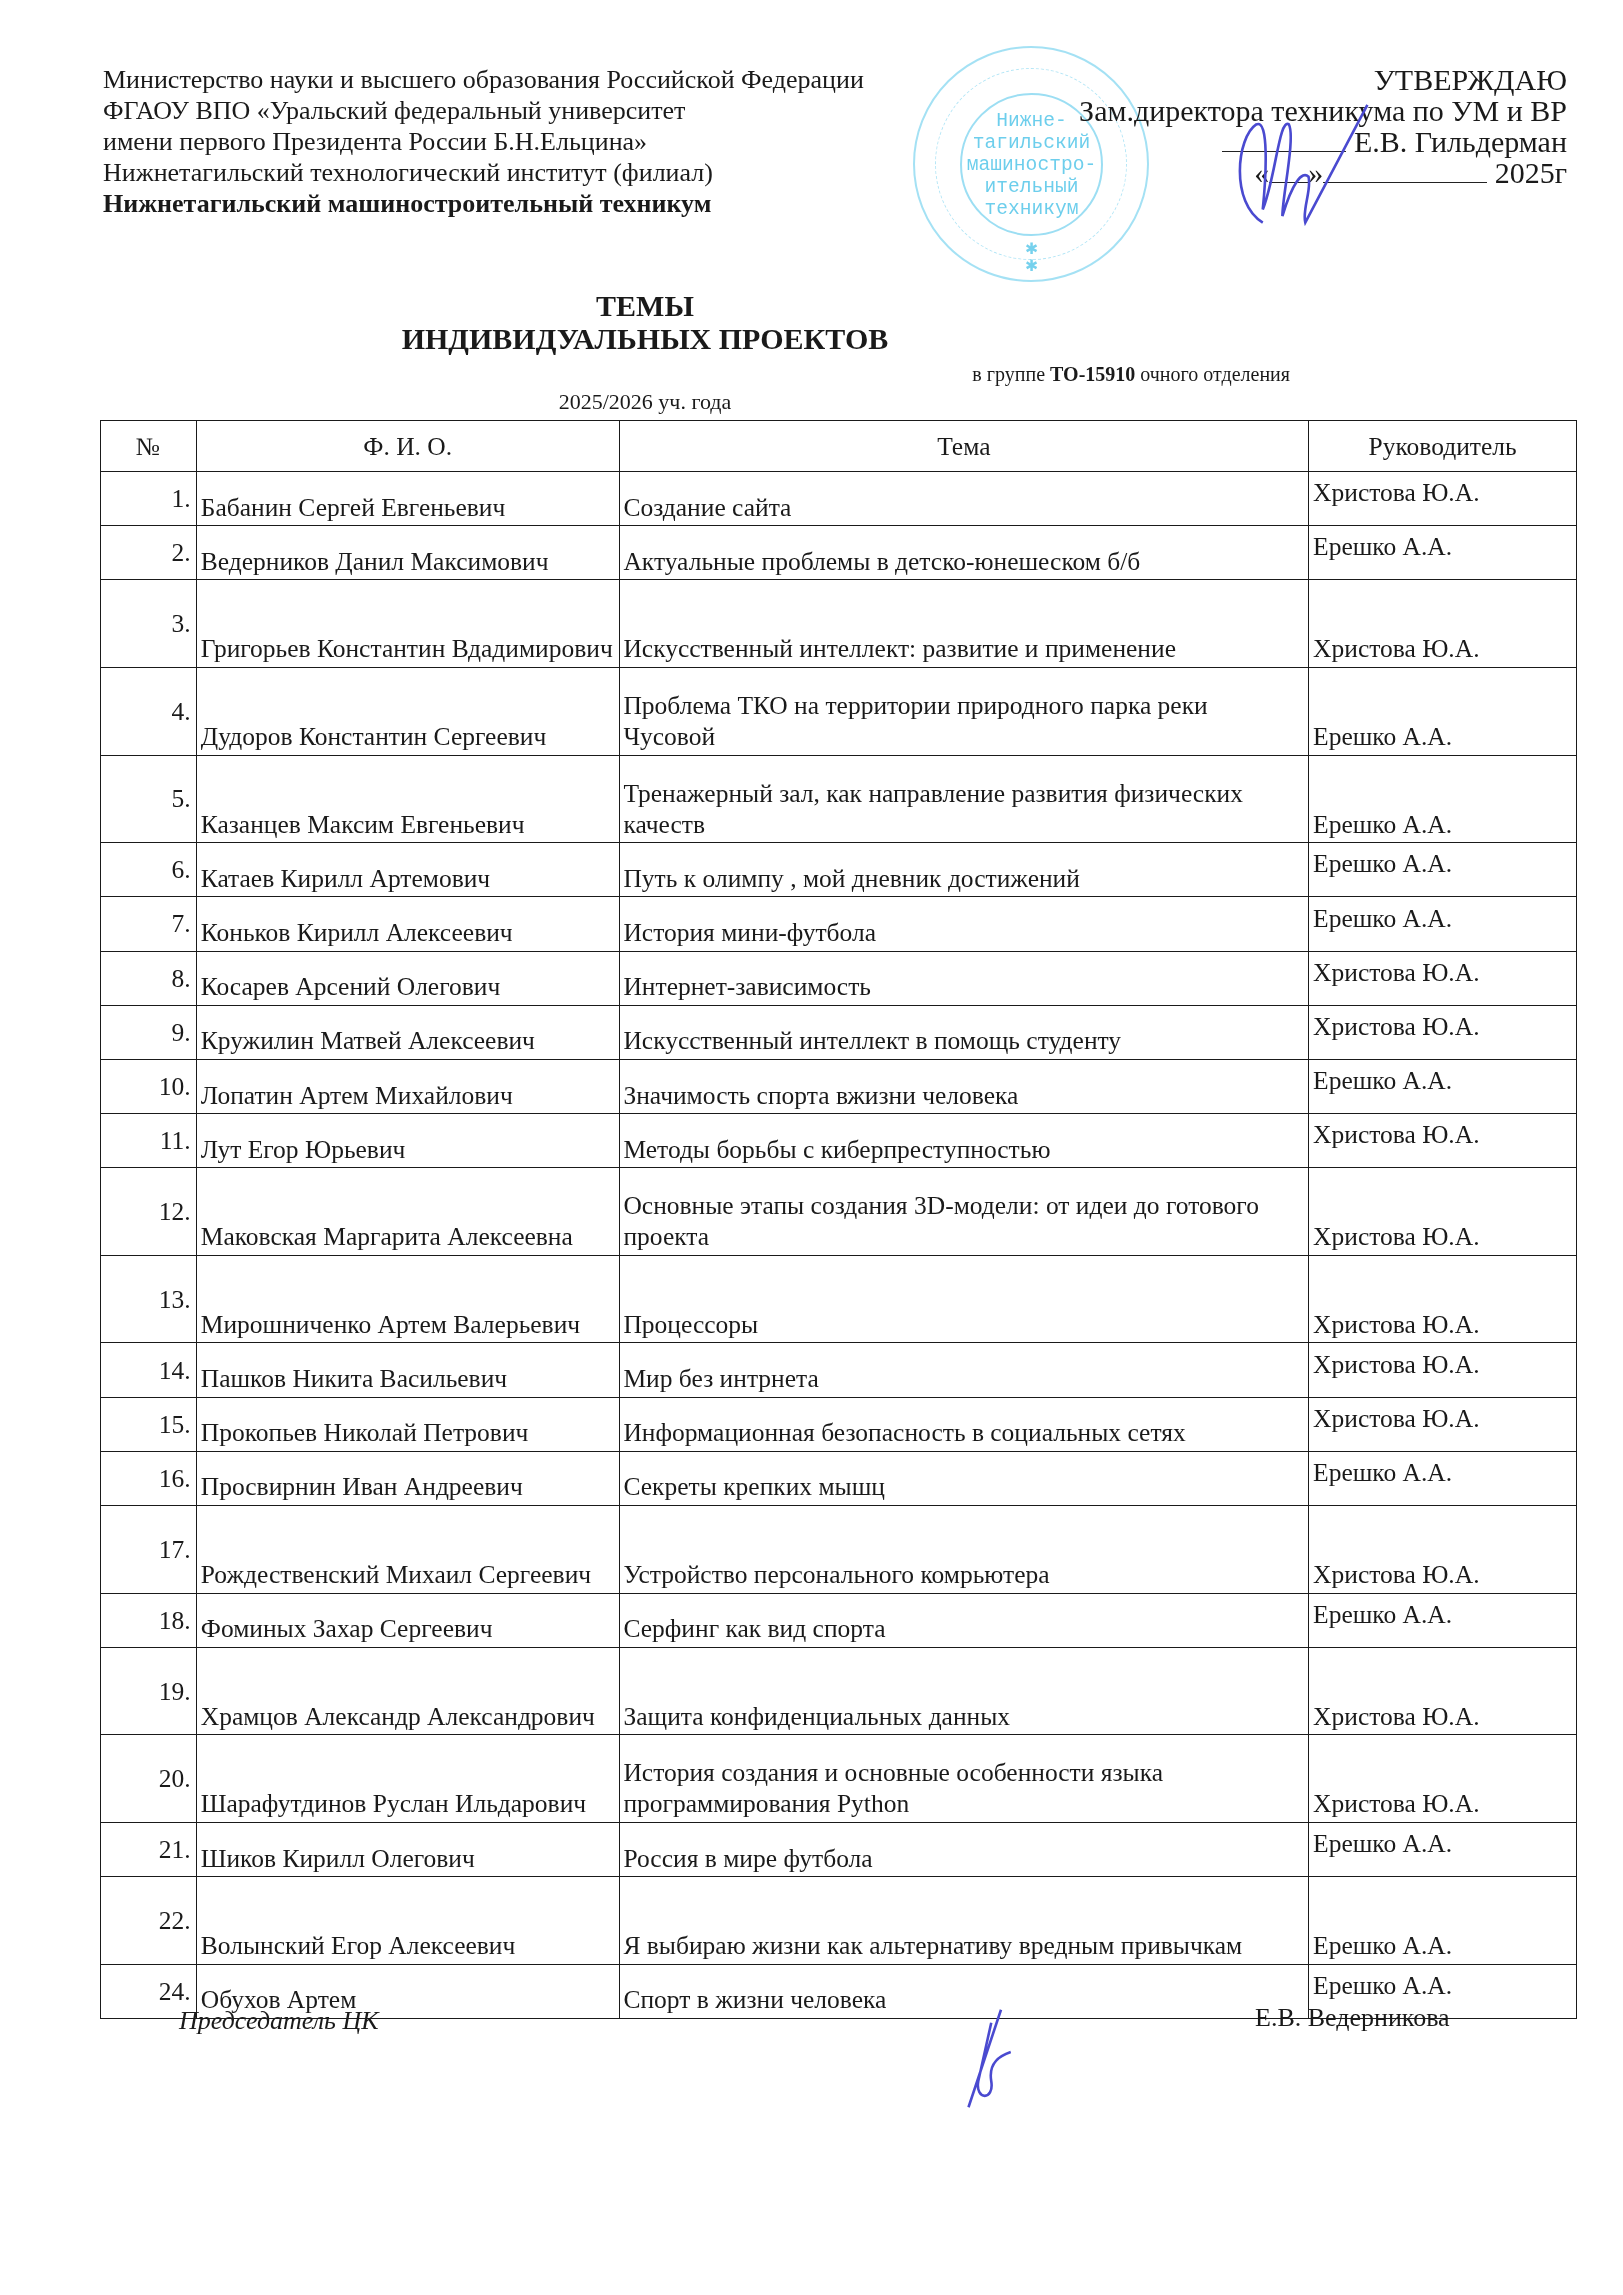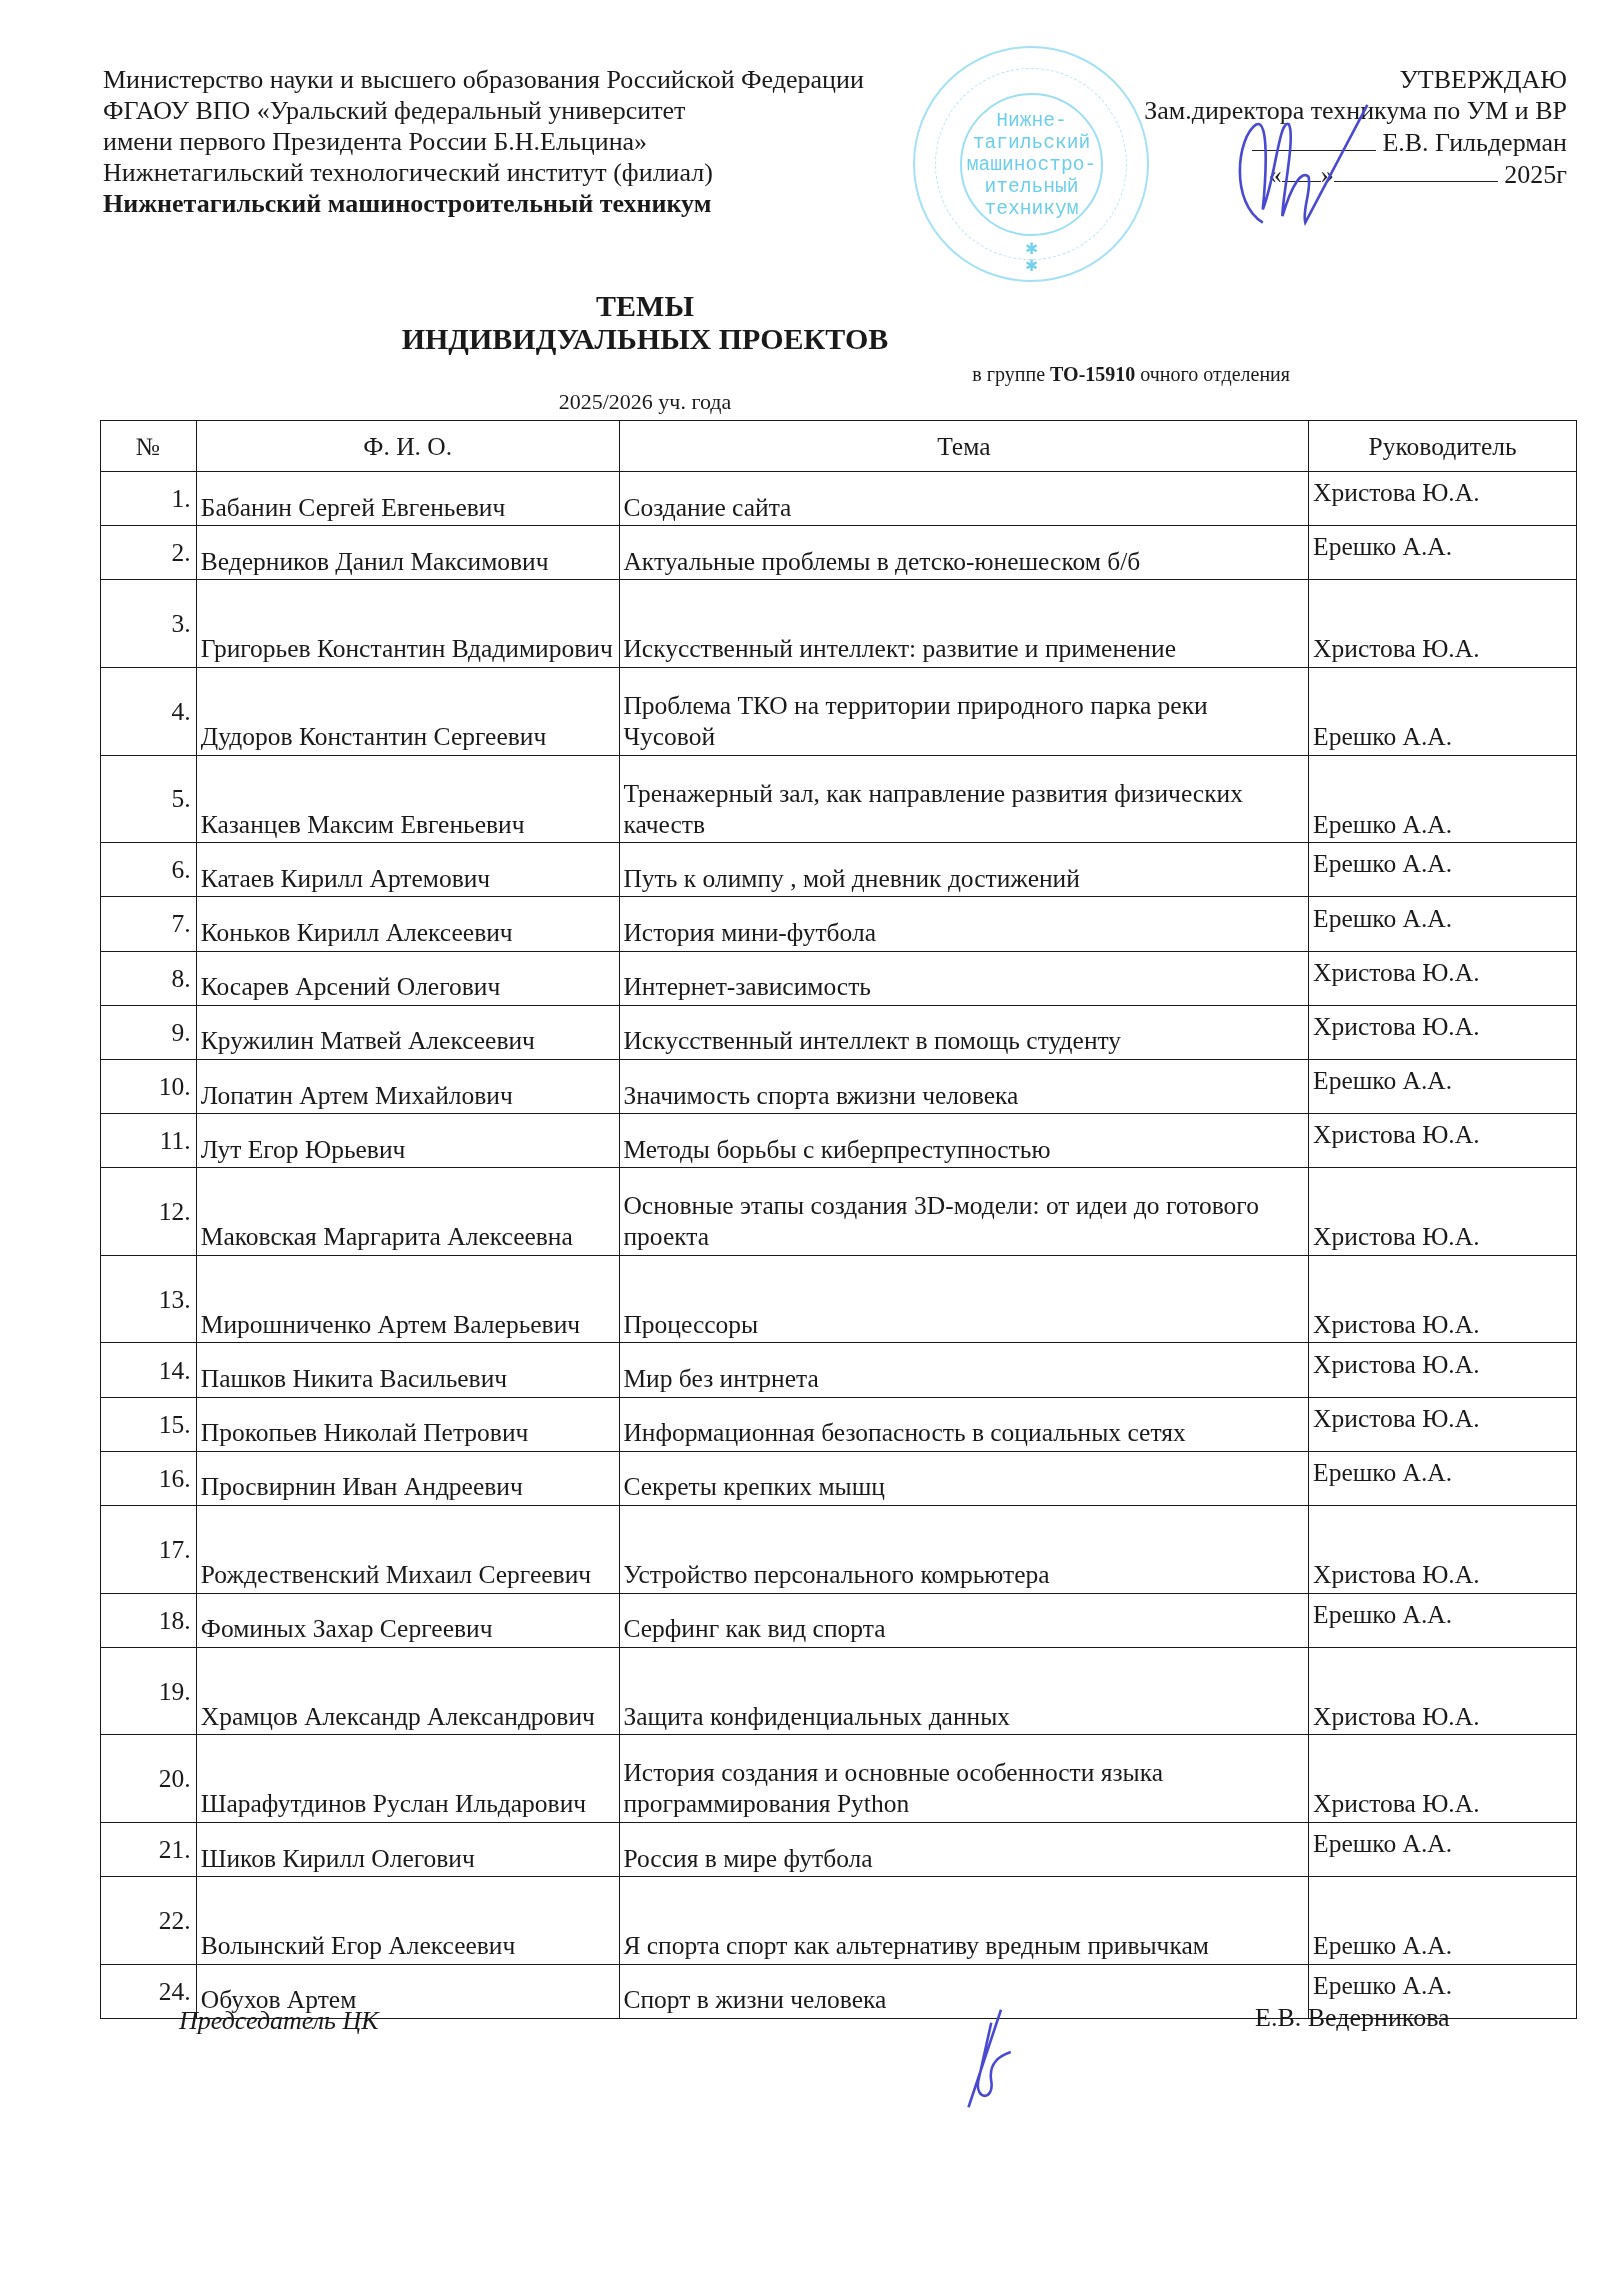--- a/index.html
+++ b/index.html
@@ -4,21 +4,21 @@
 <style>
   html, body { margin: 0; padding: 0; background: #ffffff; }
   body {
     width: 1623px; height: 2295px; position: relative; overflow: hidden;
     font-family: "Liberation Serif", "DejaVu Serif", serif; color: #1a1a1a;
   }
   .abs { position: absolute; }
   .hdr-left { left: 103px; top: 64px; font-size: 26px; line-height: 31px; }
   .hdr-left div { white-space: nowrap; }
   .hdr-left .bold { font-weight: bold; }
-  .hdr-right { right: 56px; top: 64px; font-size: 26px; line-height: 31px; text-align: right; }
+  .hdr-right { right: 56px; top: 64px; font-size: 30px; line-height: 31px; text-align: right; }
   .hdr-right div { white-space: nowrap; }
   .uline { display: inline-block; border-bottom: 1.3px solid #222; height: 23.6px; vertical-align: baseline; }
 
   .stamp {
     left: 913px; top: 46px; width: 236px; height: 236px; border-radius: 50%;
     border: 2px solid rgba(90, 200, 235, 0.55); box-sizing: border-box;
   }
   .stamp-inner {
     position: absolute; left: 45px; top: 45px; width: 143px; height: 143px; border-radius: 50%;
     border: 2px solid rgba(90, 200, 235, 0.6); box-sizing: border-box;
@@ -231,21 +231,21 @@
       </tr>
       <tr class="r1">
         <td class="c-num">21.</td>
         <td class="c-name cell-bottom">Шиков Кирилл Олегович</td>
         <td class="c-topic cell-bottom">Россия в мире футбола</td>
         <td class="c-lead lead-top">Ерешко А.А.</td>
       </tr>
       <tr class="r2">
         <td class="c-num">22.</td>
         <td class="c-name cell-bottom">Волынский Егор Алексеевич</td>
-        <td class="c-topic cell-bottom">Я спорта спорт как альтернативу вредным привычкам</td>
+        <td class="c-topic cell-bottom">Я выбираю жизни как альтернативу вредным привычкам</td>
         <td class="c-lead cell-bottom">Ерешко А.А.</td>
       </tr>
       <tr class="r1">
         <td class="c-num">24.</td>
         <td class="c-name cell-bottom">Обухов Артем</td>
         <td class="c-topic cell-bottom">Спорт в жизни человека</td>
         <td class="c-lead lead-top">Ерешко А.А.</td>
       </tr>
     </tbody>
 </table>

